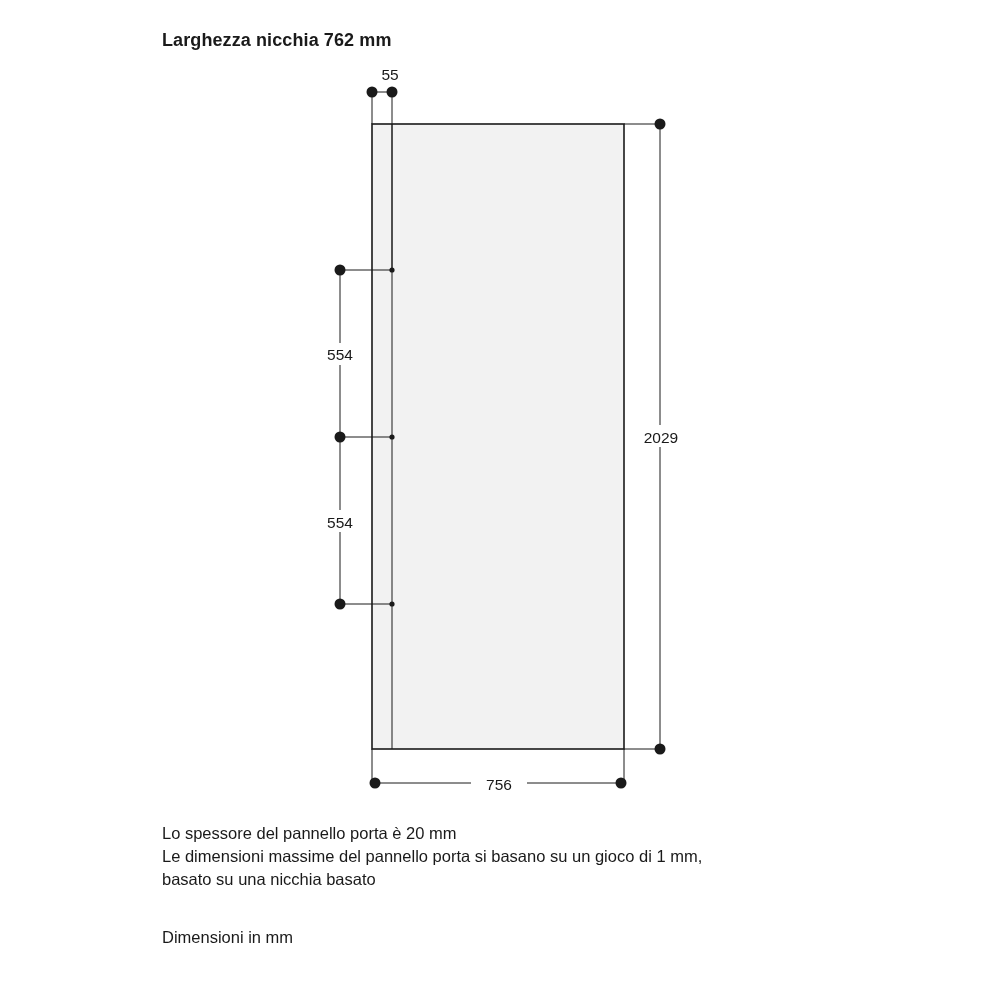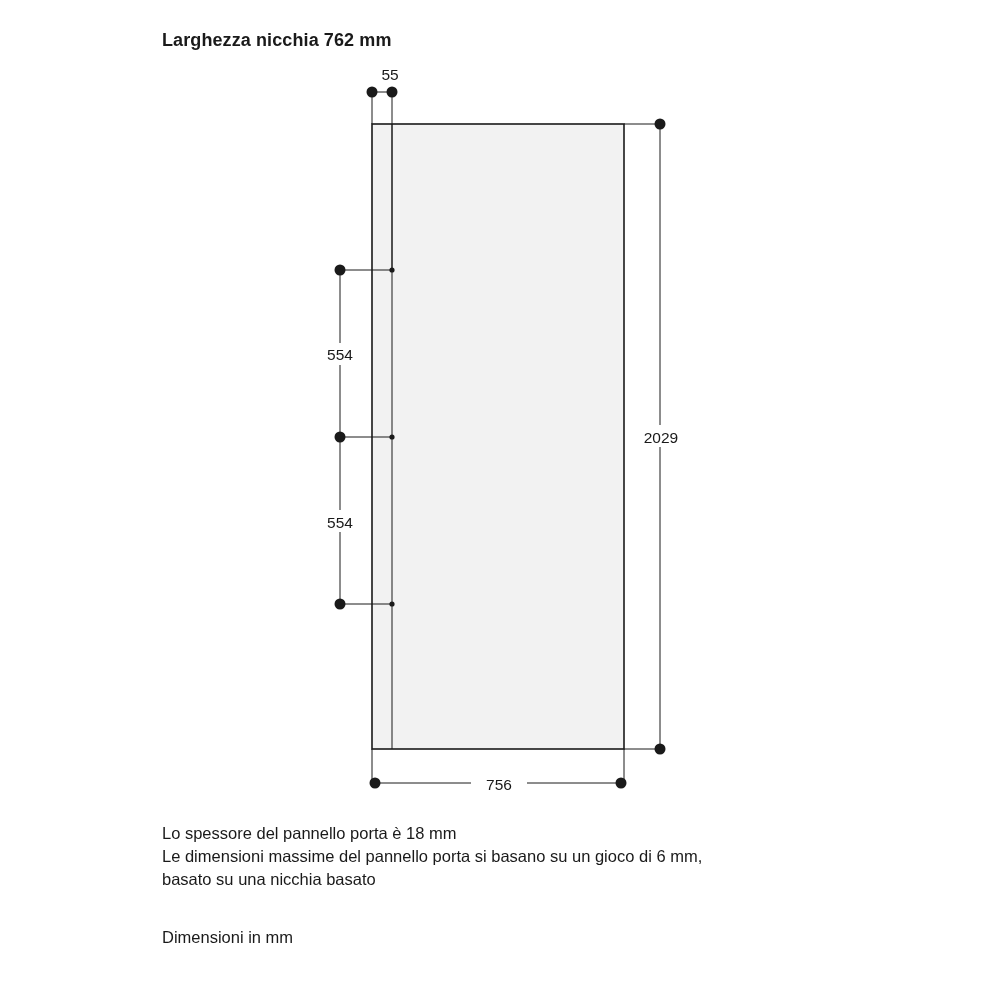--- a/index.html
+++ b/index.html
@@ -106,22 +106,22 @@
     <line x1="624" y1="749" x2="624" y2="783" stroke="#1a1a1a" stroke-width="1"></line>
     <line x1="372" y1="783" x2="624" y2="783" stroke="#1a1a1a" stroke-width="1"></line>
     <circle cx="375" cy="783" r="5.5" fill="#1a1a1a"></circle>
     <circle cx="621" cy="783" r="5.5" fill="#1a1a1a"></circle>
     <rect x="471" y="772" width="56" height="22" fill="#ffffff"></rect>
     <text class="dim-label" x="499" y="790" text-anchor="middle">756</text>
 
   </svg>
 
   <div class="note-block" id="notes-1">
-    <div>Lo spessore del pannello porta è 18 mm</div>
-    <div>Le dimensioni massime del pannello porta si basano su un gioco di 6 mm,</div>
+    <div>Lo spessore del pannello porta è 20 mm</div>
+    <div>Le dimensioni massime del pannello porta si basano su un gioco di 1 mm,</div>
     <div>basato su una nicchia basato</div>
   </div>
 
   <div class="note-block" id="notes-2">
     <div>Dimensioni in mm</div>
   </div>
 
 </div>
 
 </body></html>

